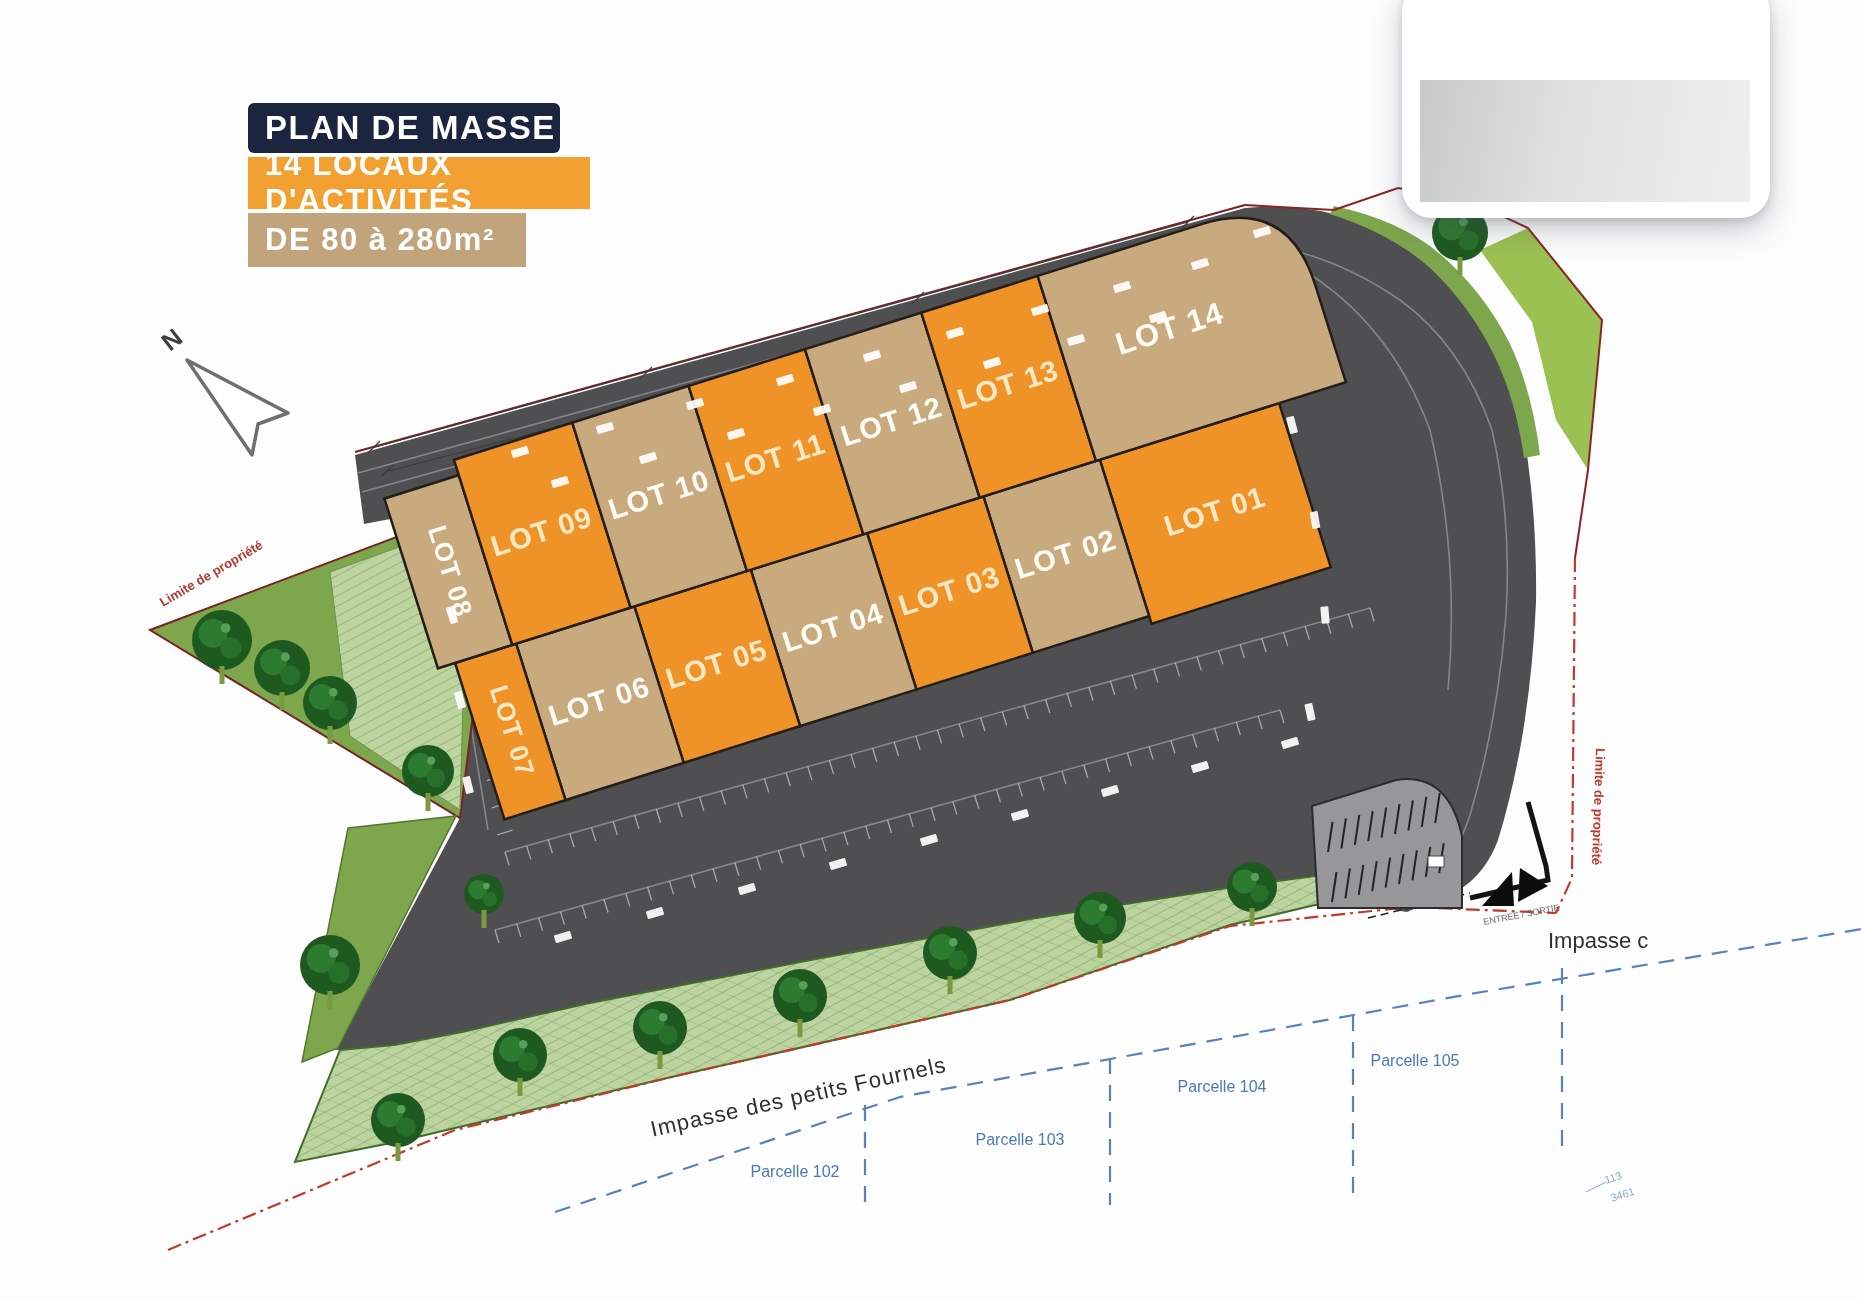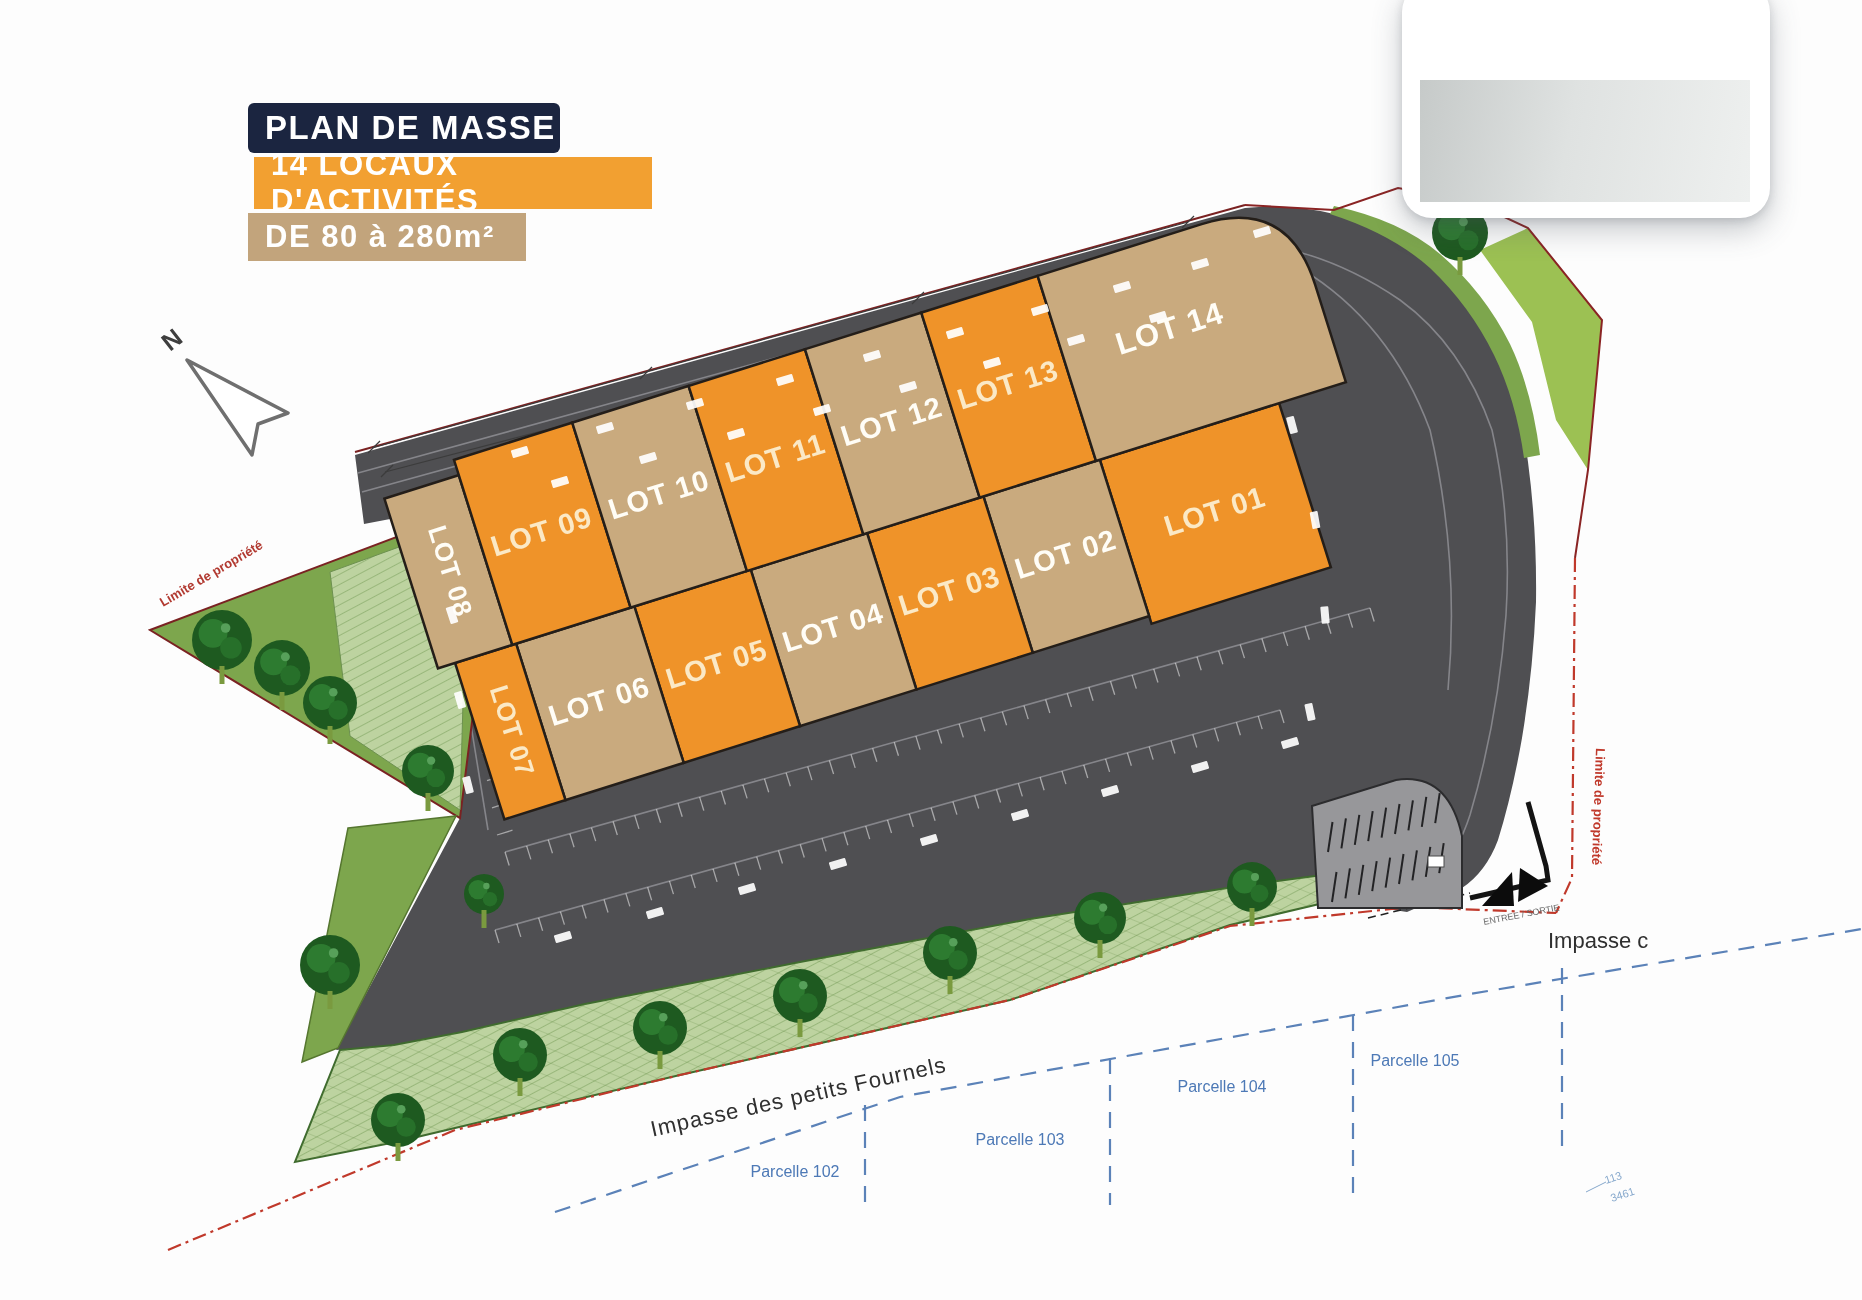--- a/index.html
+++ b/index.html
@@ -4,23 +4,23 @@
 <style>
   html,body{margin:0;padding:0;background:#ffffff;}
   .stage{position:relative;width:1862px;height:1300px;overflow:hidden;background:#fdfdfd;
          font-family:"Liberation Sans", sans-serif;}
   svg.plan{position:absolute;left:0;top:0;}
   
   .banner{position:absolute;display:flex;align-items:center;box-sizing:border-box;
           font-weight:bold;color:#ffffff;letter-spacing:1.5px;}
   .banner-navy{left:248px;top:103px;width:312px;height:50px;background:#1b2540;
                font-size:33px;padding-left:17px;border-radius:6px;}
-  .banner-orange{left:248px;top:157px;width:398px;height:52px;background:#f2a031;
-               font-size:31px;padding-left:17px;margin-left:6px;}
-  .banner-tan{left:248px;top:213px;width:278px;height:48px;background:#c2a47c;
+  .banner-orange{left:248px;top:157px;width:342px;height:52px;background:#f2a031;
+               font-size:31px;padding-left:17px;}
+  .banner-tan{left:248px;top:213px;width:278px;height:54px;background:#c2a47c;
                font-size:31px;padding-left:17px;}
   
   .logo-card{position:absolute;left:1402px;top:-18px;width:368px;height:236px;
              background:#ffffff;border-radius:30px;
              box-shadow:0 12px 30px rgba(70,80,90,.30), 0 3px 8px rgba(70,80,90,.18);}
   .logo-card .band{position:absolute;left:18px;right:20px;bottom:16px;height:122px;
              background:linear-gradient(100deg,#c6cac9 0%,#dfe2e1 45%,#eef0ef 100%);}
   text{font-family:"Liberation Sans", sans-serif;}
 </style>
 </head>

